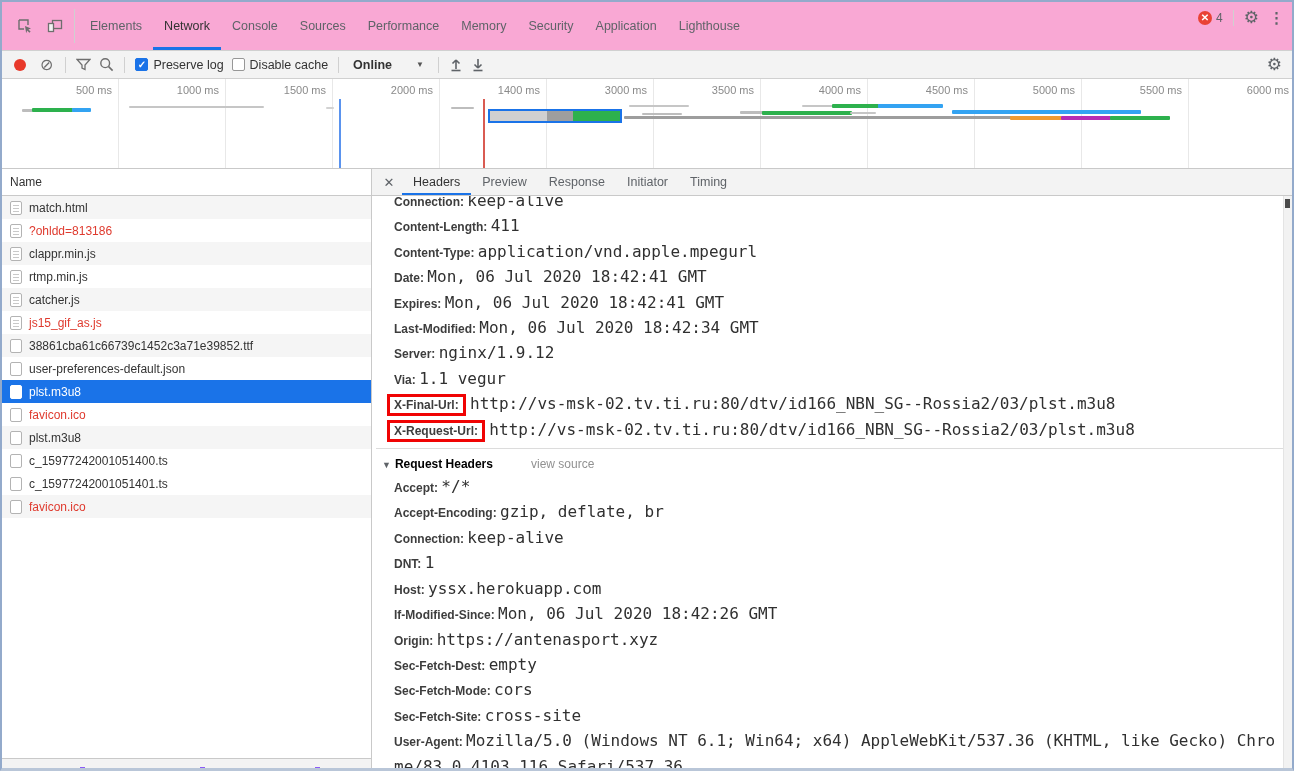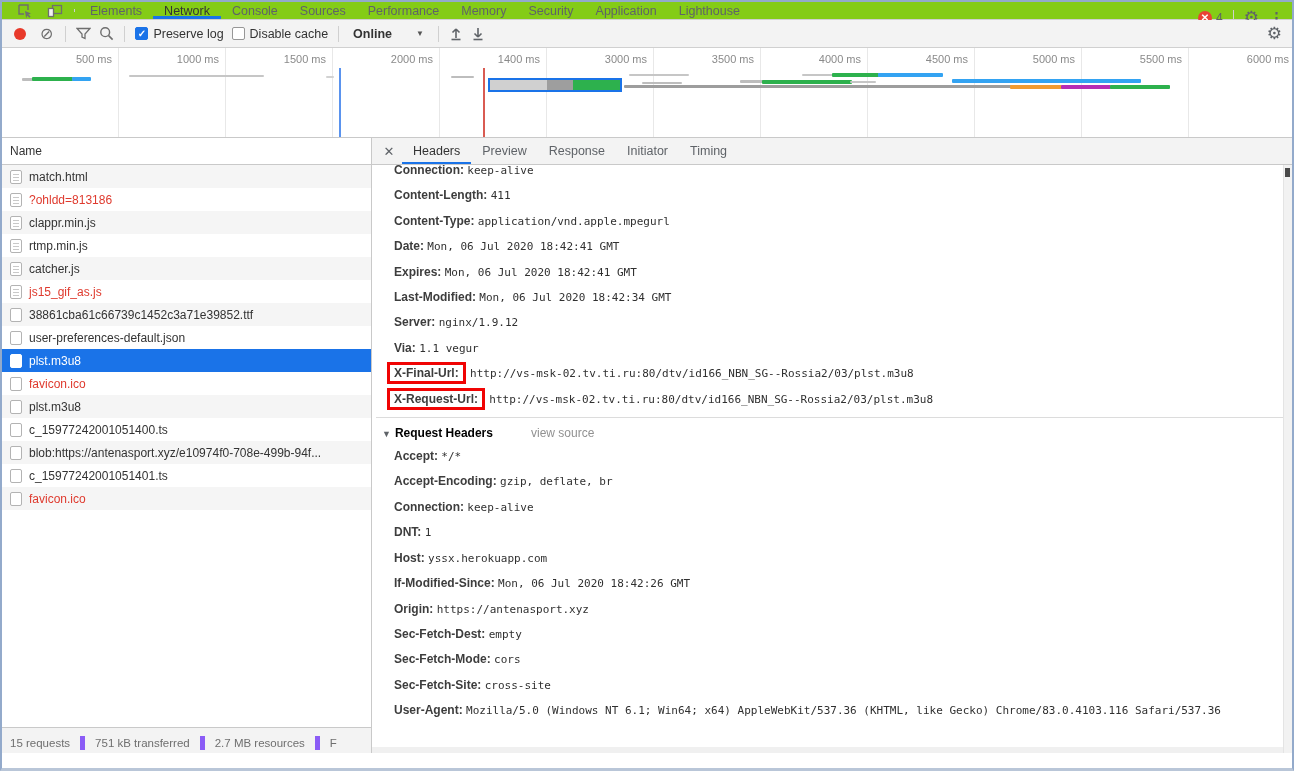--- a/index.html
+++ b/index.html
@@ -3,21 +3,21 @@
 <meta charset="utf-8">
 <style>
   * { margin:0; padding:0; box-sizing:border-box; }
   html,body { background:#fff; }
   .devtools {
     width:1294px; height:771px; position:relative; overflow:hidden;
     font-family:"Liberation Sans", sans-serif; background:#fff;
     border:2px solid #93aacb; border-bottom:3px solid #b9c6d8;
   }
   
-  .tabbar { height:18px; background:#84cc16; border-bottom:1px solid #d0d0d0;
+  .tabbar { height:49px; background:#f9a8d4; border-bottom:1px solid #d0d0d0;
     display:flex; align-items:stretch; padding-left:8px; position:relative; }
   .tool-ic { width:30px; display:flex; align-items:center; justify-content:center; color:#6e6e6e; }
   .vsep { width:1px; background:#d0d0d0; margin:7px 4px; }
   .tab { padding:0 11px; font-size:12.5px; color:#5f6368; display:flex; align-items:center; border-bottom:3px solid transparent; padding-top:3px; white-space:nowrap; }
   .tab.active { color:#333; border-bottom:3px solid #1a73e8; }
   .tabbar-right { position:absolute; right:8px; top:0; height:31px; display:flex; align-items:center; gap:10px; }
   .err-badge { display:flex; align-items:center; gap:4px; font-size:12px; color:#5f6368; }
   .err-dot { width:14px; height:14px; border-radius:50%; background:#e94235; color:#fff; font-size:10px; line-height:14px; text-align:center; font-weight:bold; }
   .gear { color:#5f6368; font-size:17px; line-height:1; }
   .kebab { color:#5f6368; font-size:15px; letter-spacing:0; font-weight:bold; }
@@ -59,21 +59,21 @@
   
   .right { flex:1; display:flex; flex-direction:column; min-width:0; background:#fff; position:relative; }
   .dtabs { height:27px; min-height:27px; background:#f3f3f3; border-bottom:1px solid #c9c9c9; display:flex; align-items:stretch; font-size:12.5px; color:#5f6368; padding-left:4px; position:relative; z-index:2; }
   .dclose { width:26px; display:flex; align-items:center; justify-content:center; color:#5f6368; font-size:13px; }
   .dtab { padding:0 11px; display:flex; align-items:center; border-bottom:2px solid transparent; padding-top:2px; }
   .dtab.active { color:#333; border-bottom:2px solid #1a73e8; }
   .hbody { flex:1; overflow:hidden; padding-left:4px; position:relative; }
   .hrow { line-height:24.4px; white-space:nowrap; padding-left:18px; font-size:12px; }
   .hrow.clip { margin-top:-7px; }
   .hname { font-weight:bold; color:#3d3d3d; }
-  .hval { font-family:"DejaVu Sans Mono", monospace; font-size:11px; color:#303030; }
+  .hval { font-family:"DejaVu Sans Mono", monospace; font-size:16px; color:#303030; }
   .hname.redbox { border:3px solid #f00404; padding:1px 4px; display:inline-block; margin:-6px 1px -6px -7px; line-height:normal; }
   .sectionbar { border-top:1px solid #dcdcdc; margin-top:5px; padding:5px 0 0 6px; font-size:12px; line-height:20px; }
   .sec-caret { font-size:9px; color:#5f6368; margin-right:4px; }
   .sec-title { font-weight:bold; color:#000000; }
   .view-src { color:#919191; margin-left:38px; }
   .hrow.wrap { white-space:normal; word-break:break-all; max-width:905px; }
   .vscroll { position:absolute; right:0; top:27px; bottom:0; width:9px; background:#f2f2f2; border-left:1px solid #e4e4e4; z-index:3; }
   .vthumb { position:absolute; top:3px; right:2px; width:5px; height:9px; background:#4a4a4a; }
   .hscroll { position:absolute; bottom:0; left:0; right:9px; height:6px; background:#f0f0f0; z-index:3; }
   svg.ic { display:block; }
@@ -262,24 +262,20 @@
             <span>favicon.ico</span>
           </div>
           <div class="row striped">
             <span class="fic"></span>
             <span>plst.m3u8</span>
           </div>
           <div class="row">
             <span class="fic"></span>
             <span>c_15977242001051400.ts</span>
           </div>
-          <div class="row striped">
-            <span class="fic"></span>
-            <span>blob:https://antenasport.xyz/e10974f0-708e-499b-94f...</span>
-          </div>
           <div class="row">
             <span class="fic"></span>
             <span>c_15977242001051401.ts</span>
           </div>
           <div class="row striped error">
             <span class="fic"></span>
             <span>favicon.ico</span>
           </div>
         </div>
       <div class="status" id="status-items">

